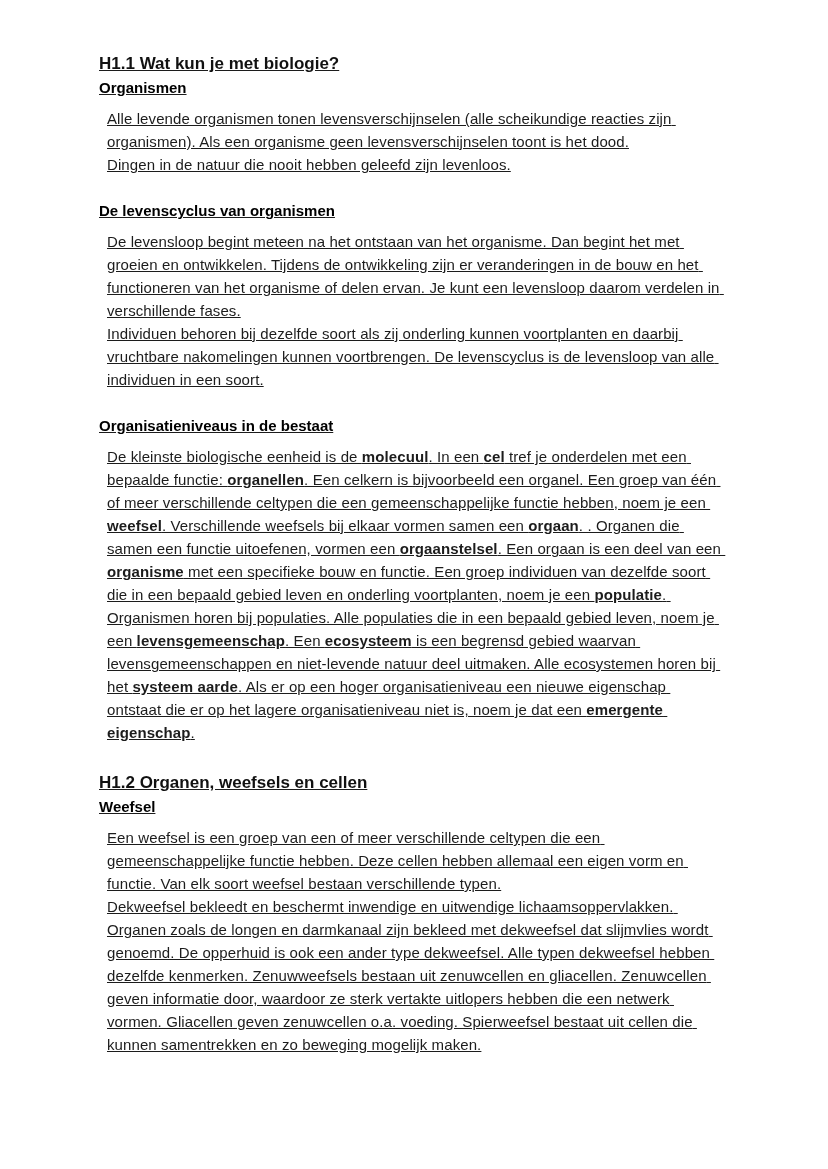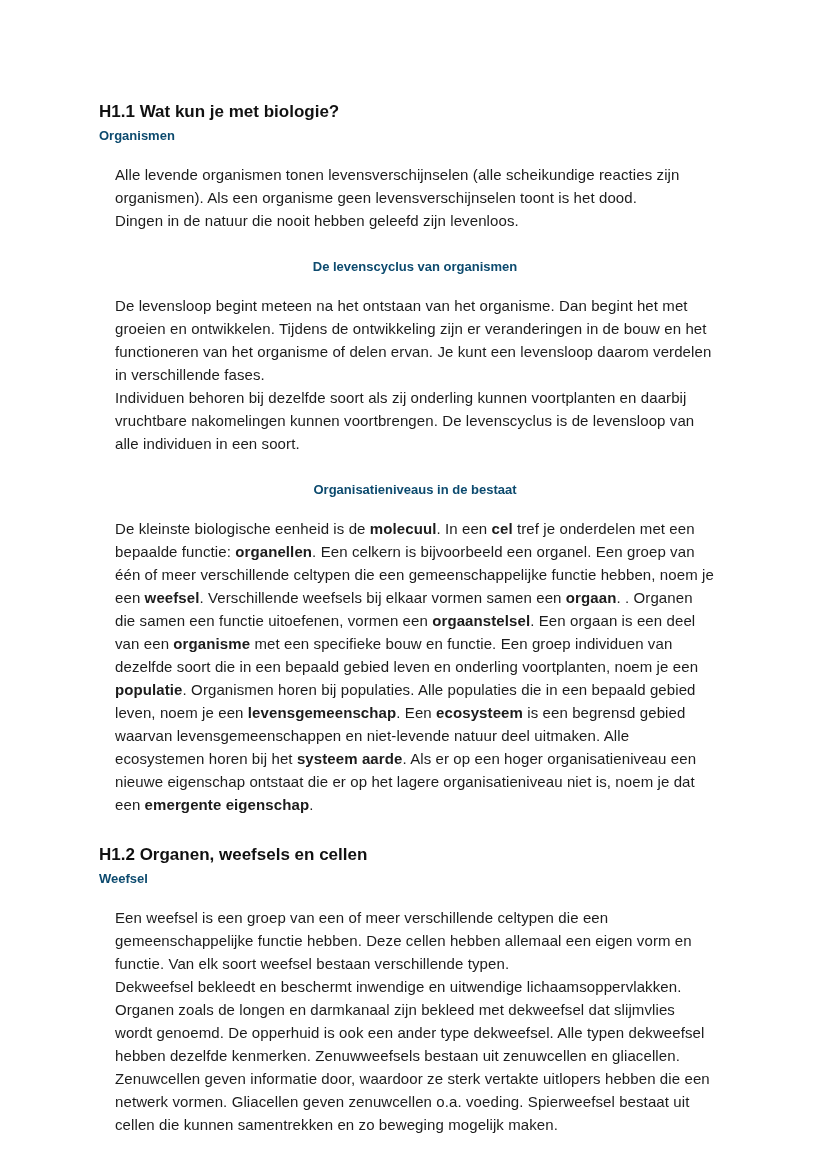--- a/index.html
+++ b/index.html
@@ -11,47 +11,47 @@
     width: 828px;
     height: 1169px;
     overflow: hidden;
     font-family: "Liberation Sans", "DejaVu Sans", sans-serif;
     color: #1c1c1c;
   }
   .page {
     box-sizing: border-box;
     width: 828px;
     height: 1169px;
-    padding: 100px 97px 40px 99px;
+    padding: 52px 97px 40px 99px;
     background: #ffffff;
     overflow: hidden;
+    text-decoration: underline;
   }
   .doc-h1 {
     margin: 0;
     font-size: 17px;
     font-weight: 700;
     line-height: 24px;
     color: #111111;
   }
   .doc-h1.spaced {
     margin-top: 27px;
   }
   .doc-h2 {
     margin: 0;
-    font-size: 13px;
+    font-size: 15px;
     font-weight: 700;
     line-height: 23px;
-    color: #0c4a6e;
+    color: #000000;
   }
   .doc-h2.spaced {
     margin-top: 23px;
-    text-align: center;
   }
   .doc-p {
-    margin: 16px;
+    margin: 8px;
     font-size: 15px;
     font-weight: 400;
     line-height: 23px;
     white-space: pre-wrap;
     letter-spacing: 0.1px;
   }
   .doc-p .b {
     font-weight: 700;
   }
 </style>

